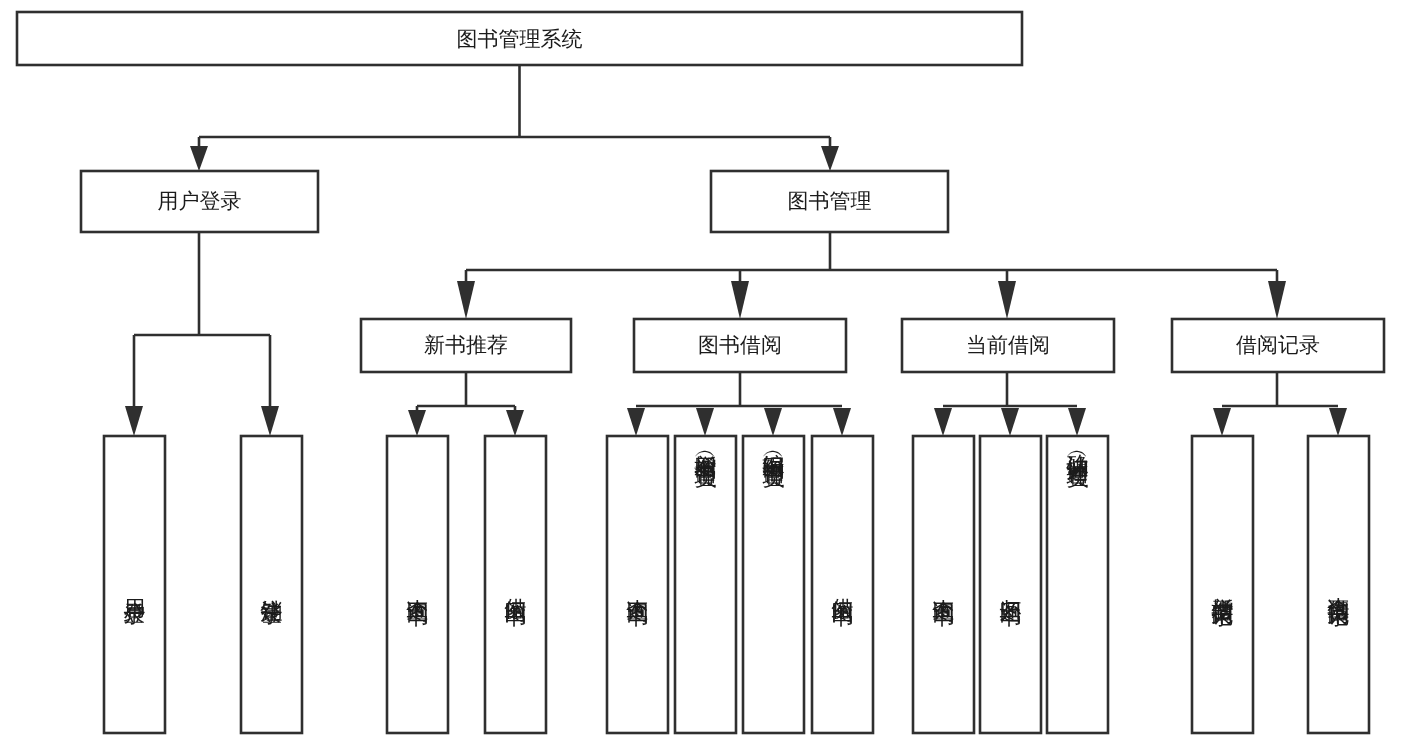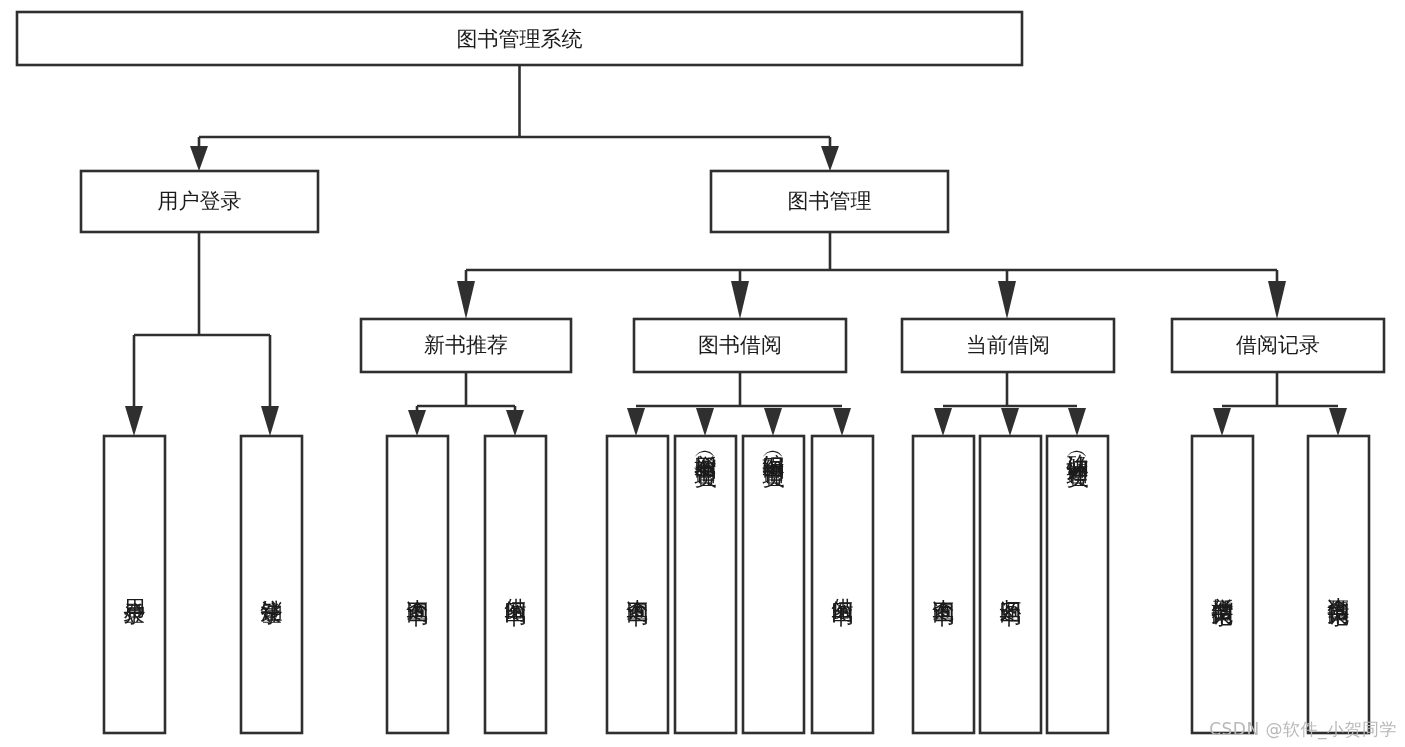--- a/index.html
+++ b/index.html
@@ -237,14 +237,13 @@
     <span class="v-label">确认归还（管理员）</span>
   </div>
 
   <div class="v-label-wrap" style="left:1192px; top:436px; width:61px; height:297px;">
     <span class="v-label">新增借阅记录</span>
   </div>
   <div class="v-label-wrap" style="left:1308px; top:436px; width:61px; height:297px;">
     <span class="v-label">查询借阅记录</span>
   </div>
 
-  <div id="watermark">CSDN @软件_小贺同学</div>
 </div>
 
 </body></html>

